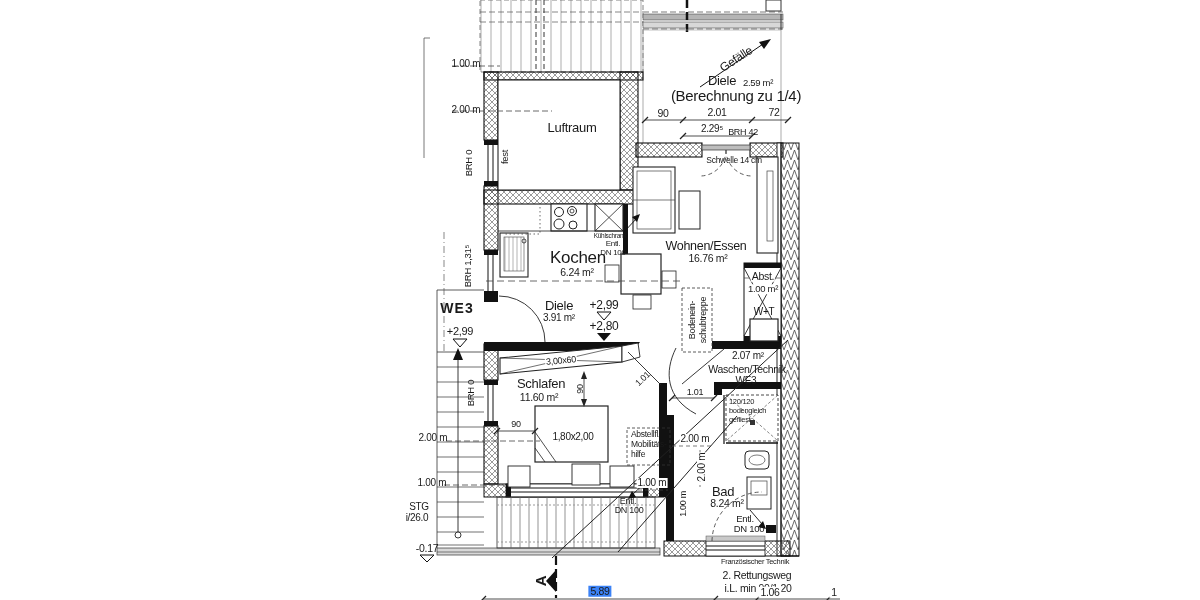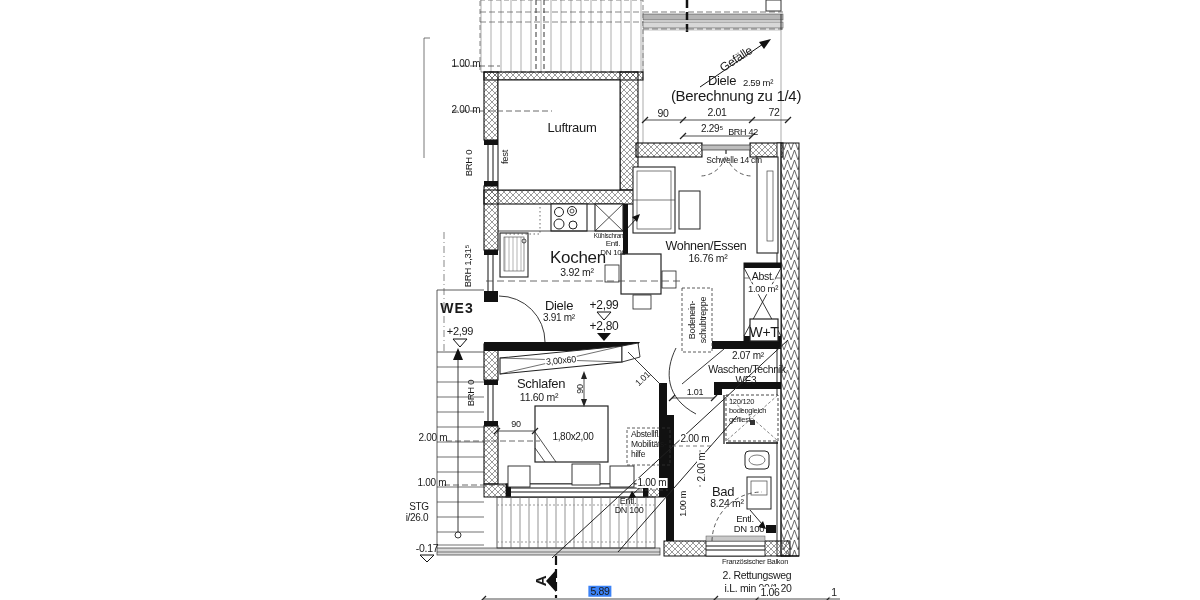--- a/index.html
+++ b/index.html
@@ -326,37 +326,37 @@
 <div class="lbl" style="left:774px;top:112px;font-size:10.5px">72</div>
 <div class="lbl" style="left:712px;top:129px;font-size:10px">2.29⁵</div>
 <div class="lbl" style="left:743px;top:132px;font-size:9px">BRH 42</div>
 <div class="lbl" style="left:734px;top:160px;font-size:8.5px">Schwelle 14 cm</div>
 
 <div class="lbl" style="left:610px;top:236px;font-size:6.5px">Kühlschrank</div>
 <div class="lbl" style="left:613px;top:244px;font-size:8px">Entl.</div>
 <div class="lbl" style="left:613px;top:253px;font-size:8px">DN 100</div>
 
 <div class="lbl" style="left:578px;top:257px;font-size:17px">Kochen</div>
-<div class="lbl" style="left:577px;top:272px;font-size:10.5px">3.92 m²</div>
+<div class="lbl" style="left:577px;top:272px;font-size:10.5px">6.24 m²</div>
 
 <div class="lbl" style="left:706px;top:246px;font-size:12.5px">Wohnen/Essen</div>
 <div class="lbl" style="left:708px;top:258px;font-size:10.5px">16.76 m²</div>
 
 <div class="lbl" style="left:763px;top:276px;font-size:10.5px;background:#fff;padding:0 1px">Abst.</div>
 <div class="lbl" style="left:763px;top:289px;font-size:9.5px;background:#fff;padding:0 1px">1.00 m²</div>
 
 <div class="lbl" style="left:692px;top:320px;font-size:9px;transform:translate(-50%,-50%) rotate(-90deg)">Bodenein-</div>
 <div class="lbl" style="left:703px;top:320px;font-size:9px;transform:translate(-50%,-50%) rotate(-90deg)">schubtreppe</div>
 
 <div class="lbl" style="left:559px;top:305px;font-size:13px">Diele</div>
 <div class="lbl" style="left:559px;top:318px;font-size:10px">3.91 m²</div>
 <div class="lbl" style="left:604px;top:305px;font-size:12px">+2,99</div>
 <div class="lbl" style="left:604px;top:326px;font-size:12px">+2,80</div>
 
-<div class="lbl" style="left:764px;top:332px;font-size:14px">W+T</div>
+<div class="lbl" style="left:764px;top:312px;font-size:10px">W+T</div>
 <div class="lbl" style="left:748px;top:356px;font-size:10px">2.07 m²</div>
 <div class="lbl" style="left:747px;top:369px;font-size:10.5px">Waschen/Technik</div>
 <div class="lbl" style="left:746px;top:381px;font-size:10px">WE3</div>
 
 <div class="lbl la" style="left:729px;top:398px;font-size:7.5px">120/120</div>
 <div class="lbl la" style="left:729px;top:407px;font-size:7.5px">bodengleich</div>
 <div class="lbl la" style="left:729px;top:416px;font-size:7.5px">gefliest</div>
 
 <div class="lbl" style="left:643px;top:379px;font-size:9px;transform:translate(-50%,-50%) rotate(-44deg)">1.01</div>
 <div class="lbl" style="left:695px;top:392px;font-size:9px;background:#fff;padding:0 1px">1.01</div>
@@ -386,19 +386,19 @@
 <div class="lbl" style="left:723px;top:491px;font-size:13px">Bad</div>
 <div class="lbl" style="left:727px;top:503px;font-size:10.5px">8.24 m²</div>
 <div class="lbl" style="left:745px;top:519px;font-size:9.5px">Entl.</div>
 <div class="lbl" style="left:749px;top:529px;font-size:9.5px">DN 100</div>
 
 <div class="lbl" style="left:433px;top:438px;font-size:10px">2.00 m</div>
 <div class="lbl" style="left:432px;top:483px;font-size:10px">1.00 m</div>
 
 <div class="lbl b" style="left:540px;top:581px;font-size:15px;transform:translate(-50%,-50%) rotate(-90deg)">A</div>
 <div class="lbl" style="left:600px;top:591px;font-size:10.5px;background:#3b82f6;padding:0 2px">5.89</div>
-<div class="lbl" style="left:755px;top:562px;font-size:7.5px">Französischer Balkon</div>
+<div class="lbl" style="left:755px;top:562px;font-size:7.5px">Französischer Technik</div>
 <div class="lbl" style="left:757px;top:575px;font-size:10.5px">2. Rettungsweg</div>
 <div class="lbl" style="left:758px;top:588px;font-size:10.5px">i.L. min 90/1,20</div>
 <div class="lbl" style="left:770px;top:592px;font-size:10.5px;background:#fff;padding:0 2px">1.06</div>
 <div class="lbl" style="left:834px;top:592px;font-size:10.5px;background:#fff;padding:0 2px">1</div>
 
 </div>
 
 </body></html>

